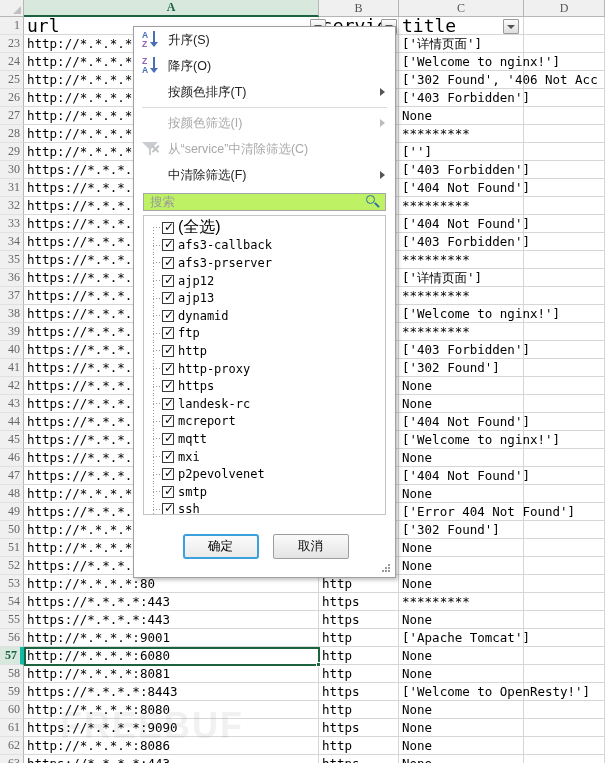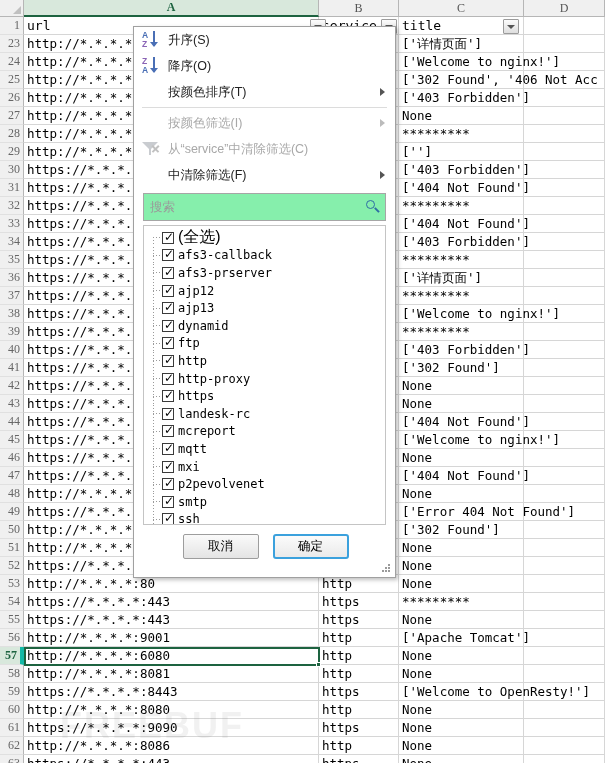--- a/index.html
+++ b/index.html
@@ -61,21 +61,21 @@
     color: #000; line-height: 17px;
     padding-left: 3px;
     border-right: 1px solid #d6d6d6; border-bottom: 1px solid #d6d6d6;
   }
   .cell.c-a { width: 295px; flex: 0 0 295px; }
   .cell.c-b { width: 80px;  flex: 0 0 80px; }
   .cell.c-c { width: 125px; flex: 0 0 125px; }
   .cell.c-d { width: 81px;  flex: 0 0 81px; }
   .cell.ovf { overflow: visible; position: relative; z-index: 1; background: #fff; text-align: right; }
 
-  .row1 .cell { font-size: 13px; }
+  .row1 .cell { font-size: 18px; }
 
   
   .filterbtn {
     position: absolute; width: 16px; height: 15px;
     background: linear-gradient(#fcfcfc,#dedede);
     border: 1px solid #9b9b9b; border-radius: 1px;
     display: flex; align-items: center; justify-content: center;
     z-index: 6;
   }
   .filterbtn .arr {
@@ -168,22 +168,22 @@
     background: #8a9099;
   }
   .clearfilter-icon .x1, .clearfilter-icon .x2 {
     position: absolute; left: 9px; top: 7px; width: 9px; height: 1.6px; background: #777;
   }
   .clearfilter-icon .x1 { transform: rotate(45deg); }
   .clearfilter-icon .x2 { transform: rotate(-45deg); }
 
   
   .search-wrap {
-    margin: 5px 9px 4px 9px; height: 28px;
-    border: 1px solid #a6a6a6; background: #86efac;
+    margin: 5px 9px 4px 9px; height: 18px;
+    border: 1px solid #a6a6a6; background: #bef264;
     display: flex; align-items: center; padding: 0 4px;
   }
   .search-input {
     flex: 1; border: none; outline: none;
     font-family: "Liberation Sans", sans-serif; font-size: 12.5px;
     color: #666; background: transparent;
   }
   .search-input::placeholder { color: #9a9a9a; }
   .search-icon { width: 16px; height: 16px; position: relative; }
   .search-icon .circ {
@@ -817,22 +817,22 @@
             <span class="h"></span>
           </span>
           <span class="cbx">
             <span class="tick">✓</span>
           </span>
           <span class="lbl">ssh</span>
         </div>
       </div>
 
     <div class="btn-row">
+      <div class="btn primary">确定</div>
       <div class="btn">取消</div>
-      <div class="btn primary">确定</div>
     </div>
 
     <div class="resize-grip">
       <i style="left:6px;top:0px"></i>
         <i style="left:3px;top:3px"></i>
       <i style="left:6px;top:3px"></i>
         <i style="left:0px;top:6px"></i>
       <i style="left:3px;top:6px"></i>
         <i style="left:6px;top:6px"></i>
     </div>

